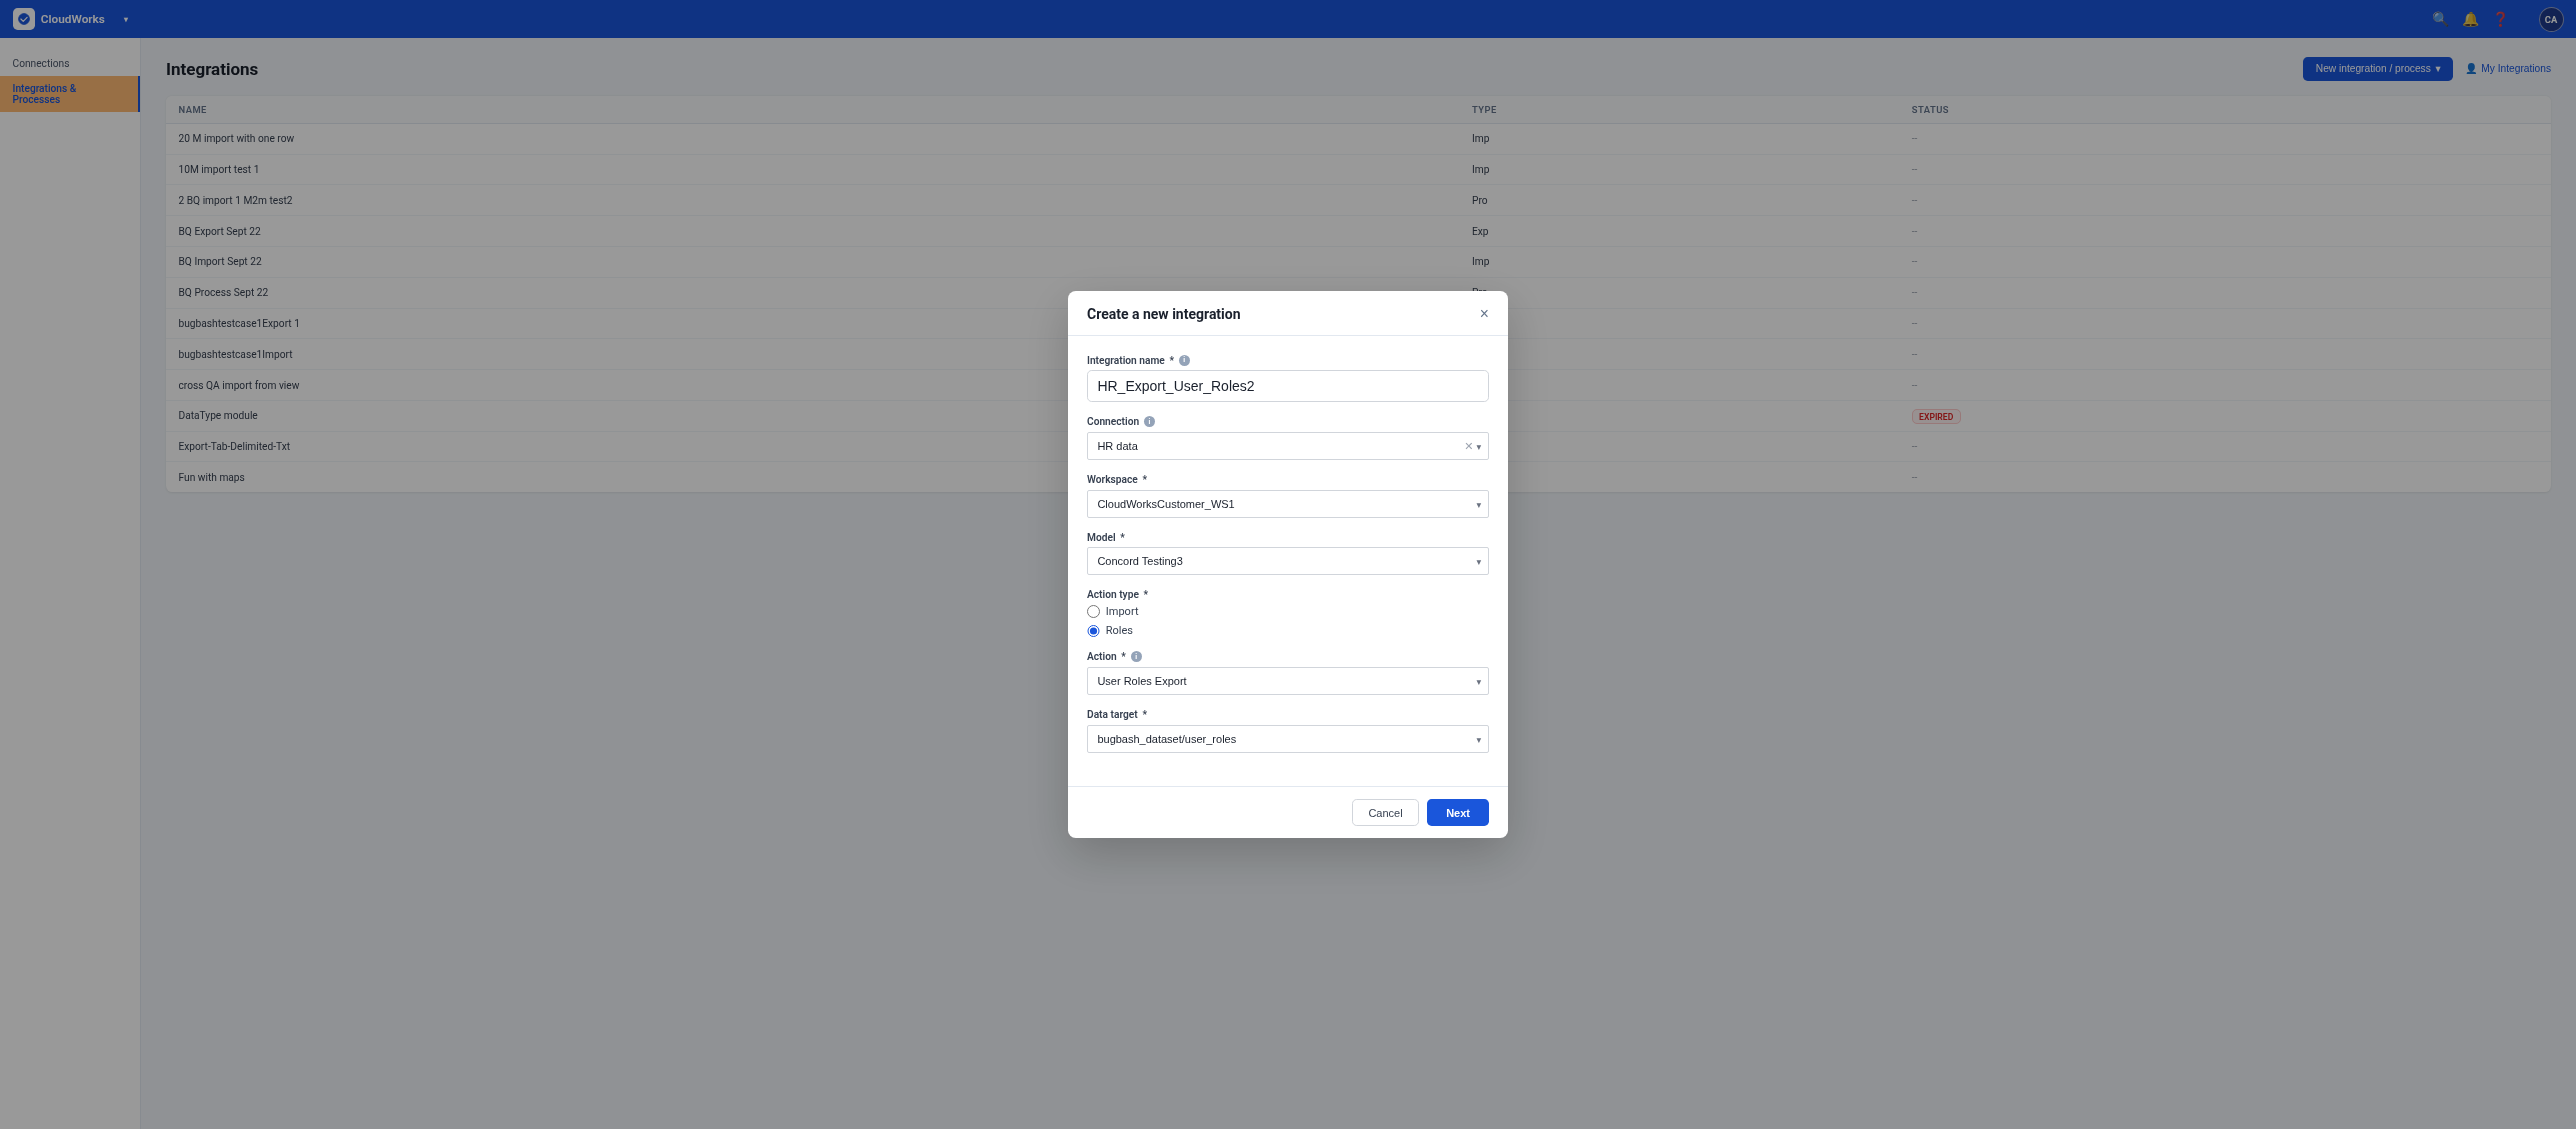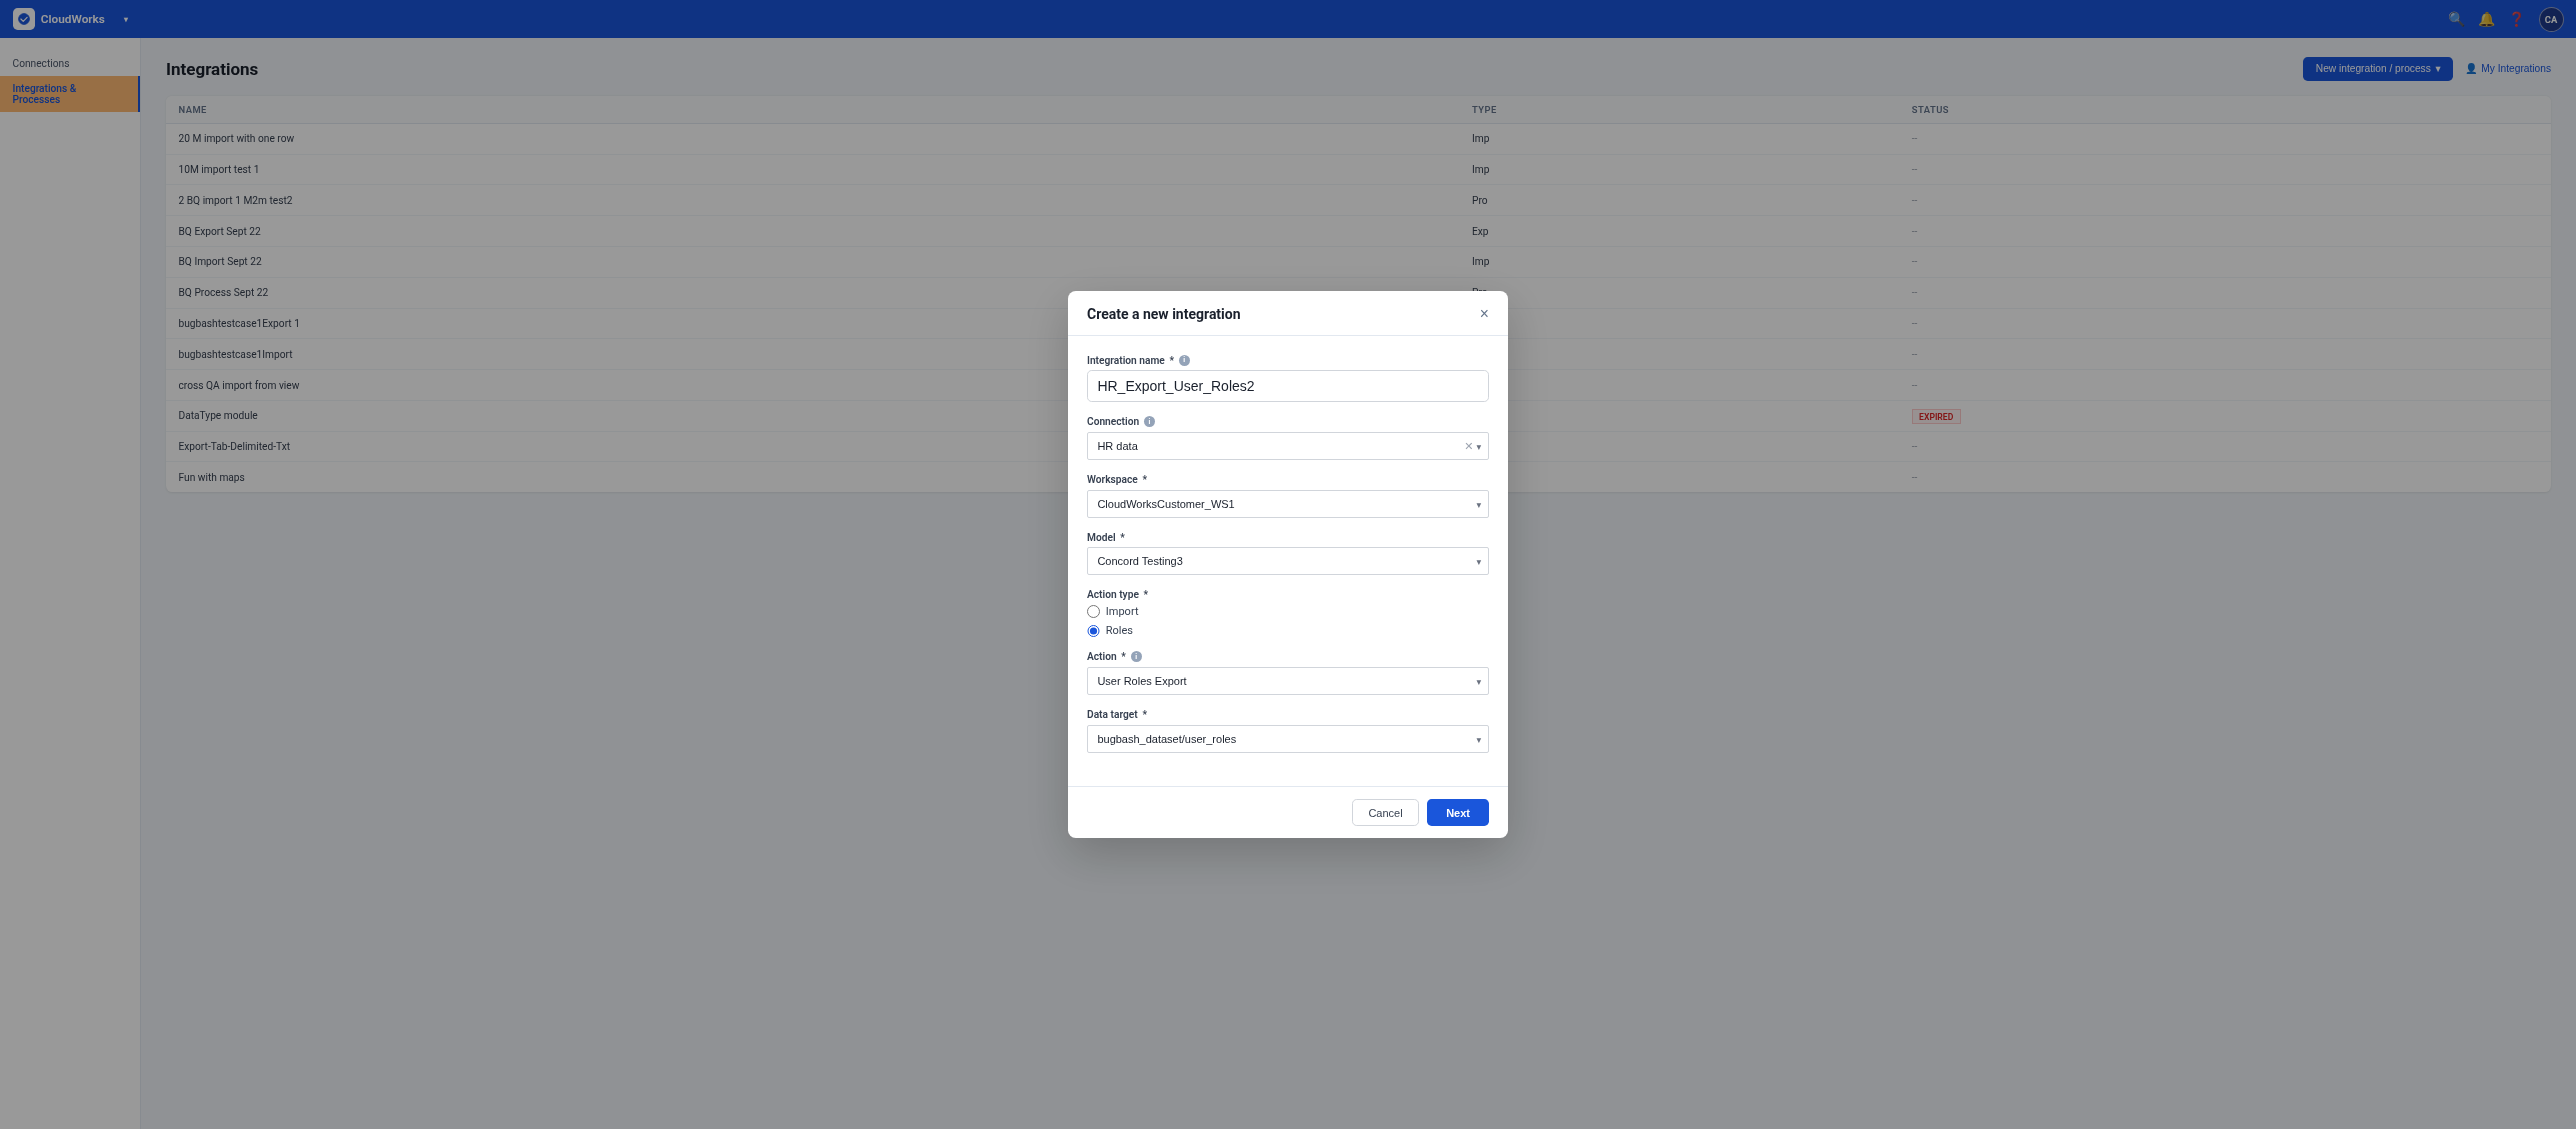--- a/index.html
+++ b/index.html
@@ -23,20 +23,21 @@
     .topnav-brand { color: white; font-weight: 600; font-size: 11.8px; display: flex; align-items: center; gap: 19px; cursor: pointer; }
     .topnav-brand .chevron { font-size: 7.8px; }
     .topnav-right { display: flex; align-items: center; gap: 12.5px; }
     .topnav-icon { color: white; font-size: 14px; cursor: pointer; opacity: 0.9; }
     .topnav-avatar {
       width: 25px; height: 25px; border-radius: 50%; background: #1e3a8a;
       border: 1.6px solid rgba(255,255,255,0.5);
       color: white; font-size: 9.4px; font-weight: 700;
       display: flex; align-items: center; justify-content: center;
       cursor: pointer;
+      margin-left: 16px;
     }
 
     
     .layout { display: flex; padding-top: 38px; min-height: 100vh; }
 
     
     .sidebar {
       width: 141px; background: white; border-right: 0.8px solid #e2e8f0;
       padding: 12.5px 0; flex-shrink: 0; min-height: calc(100vh - 38px);
     }
@@ -63,21 +64,21 @@
       color: #1a56db; background: none; border: none; font-size: 10.2px; cursor: pointer;
       display: flex; align-items: center; gap: 3.1px;
     }
 
     
     .integrations-table { width: 100%; border-collapse: collapse; background: white; border-radius: 6.3px; overflow: hidden; box-shadow: 0 0.8px 2.4px rgba(0,0,0,0.08); }
     .integrations-table th { background: #f8fafc; color: #64748b; font-size: 9.4px; font-weight: 600; text-transform: uppercase; letter-spacing: 0.05em; padding: 7.8px 12.5px; text-align: left; border-bottom: 0.8px solid #e2e8f0; }
     .integrations-table td { padding: 9.4px 12.5px; font-size: 10.2px; color: #374151; border-bottom: 0.8px solid #f1f5f9; }
     .integrations-table tr:last-child td { border-bottom: none; }
     .status-dash { color: #9ca3af; }
-    .badge-expired { background: #fef2f2; color: #dc2626; font-size: 8.6px; font-weight: 600; padding: 1.6px 6.3px; border-radius: 0; border: 0.8px solid #fecaca; }
+    .badge-expired { background: #fef2f2; color: #dc2626; font-size: 8.6px; font-weight: 600; padding: 1.6px 6.3px; border-radius: 5px; border: 0.8px solid #fecaca; }
 
     
     .overlay {
       position: fixed; inset: 0; background: rgba(0,0,0,0.4); z-index: 200;
       display: flex; align-items: center; justify-content: center;
     }
 
     
     .modal {
       background: white; border-radius: 7.8px; width: 440px; max-width: 95vw;

